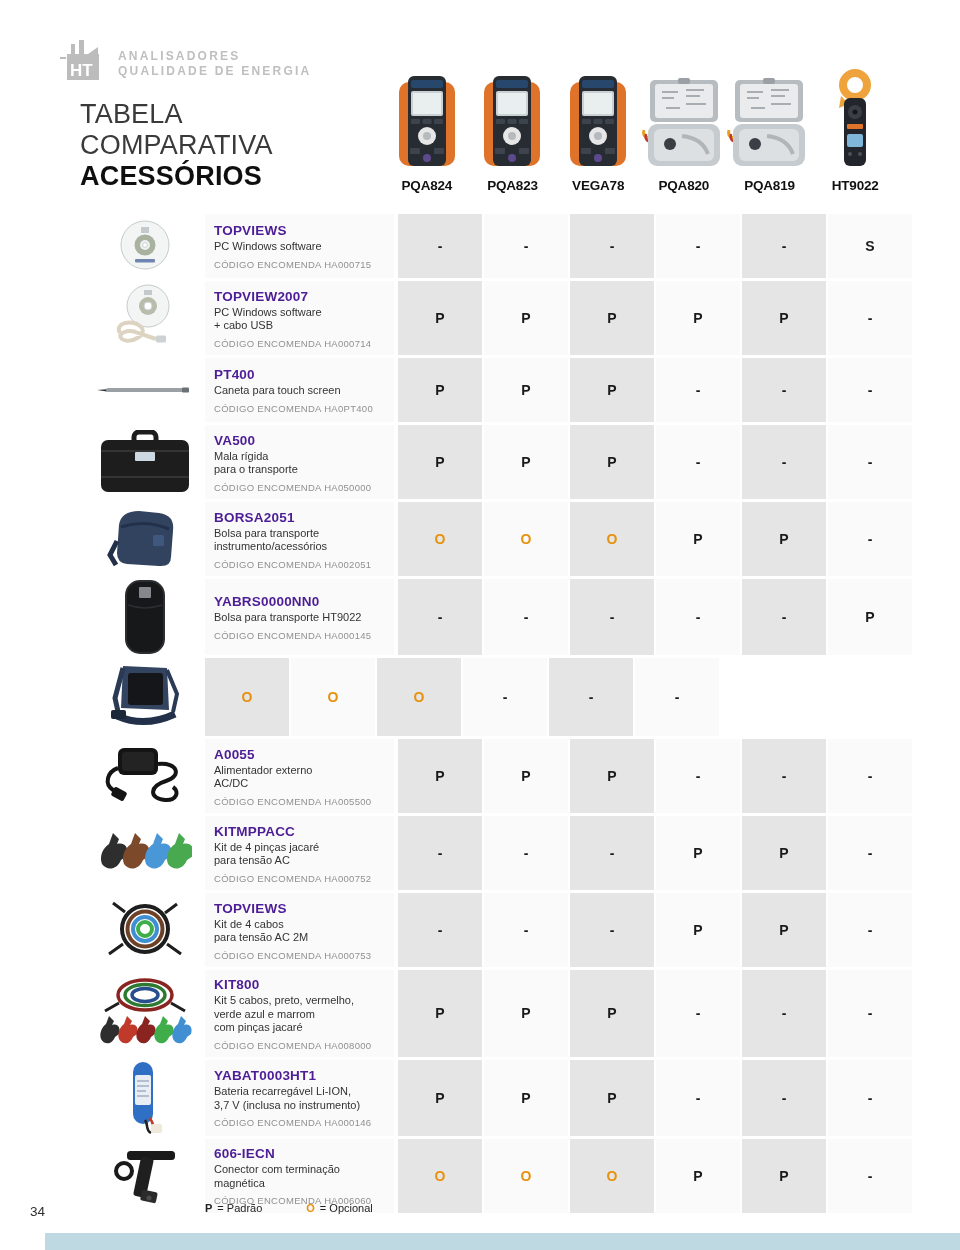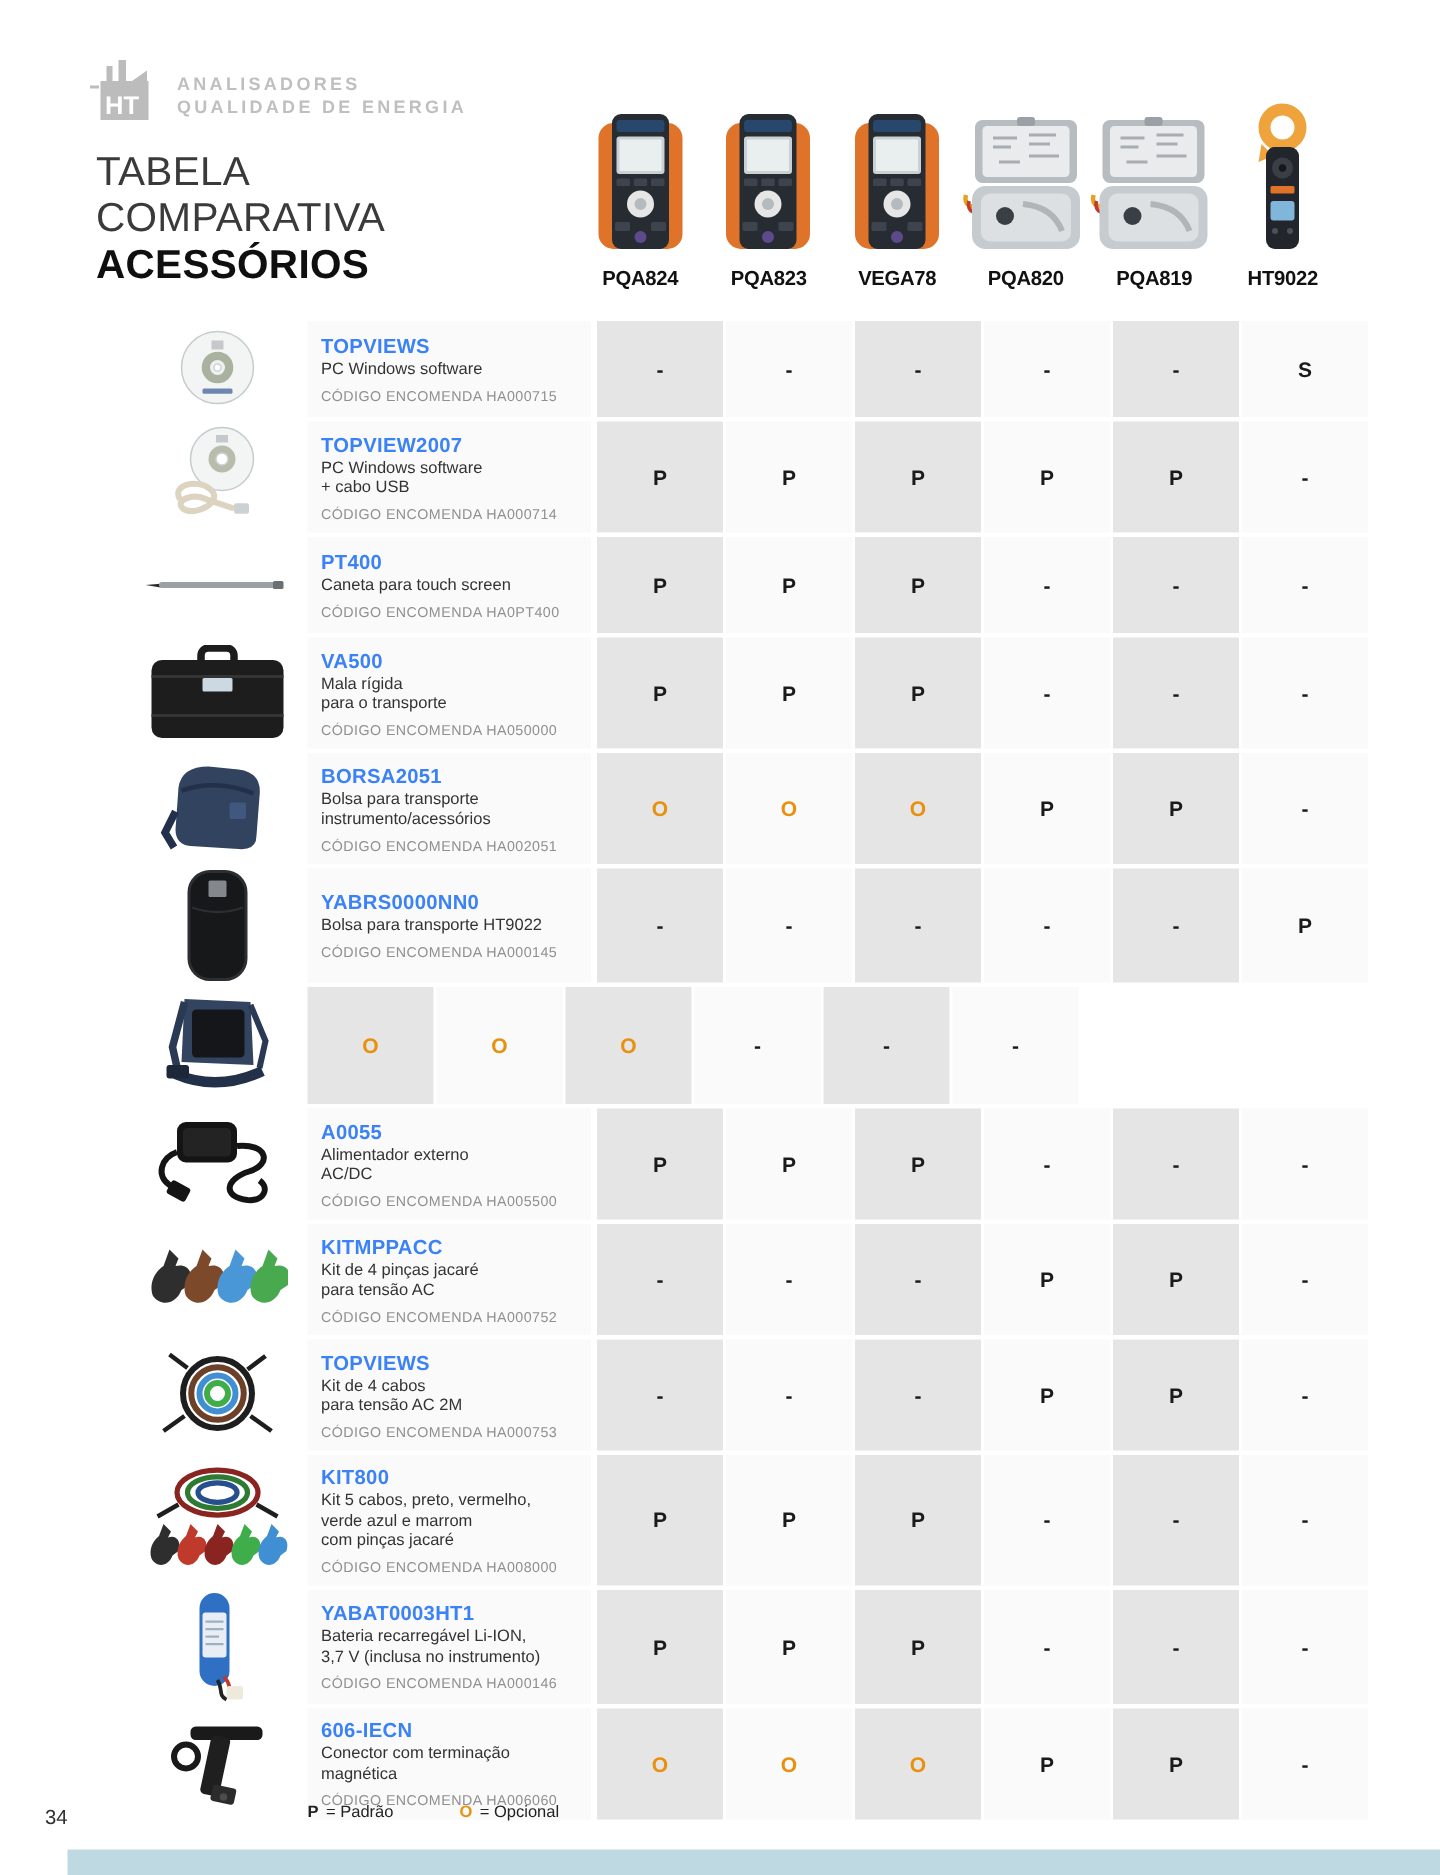--- a/index.html
+++ b/index.html
@@ -5,39 +5,39 @@
   html,body{margin:0;padding:0;background:#fff;}
   .page{position:relative;width:960px;height:1250px;background:#fff;overflow:hidden;
         font-family:"Liberation Sans",sans-serif;}
 
   
   .brand{position:absolute;left:58px;top:36px;display:flex;align-items:flex-start;}
   .brand-text{margin-left:10px;padding-top:13px;color:#bfbfbf;font-weight:bold;
               font-size:12px;letter-spacing:2.2px;line-height:15px;}
 
   
-  .title{position:absolute;left:64px;top:99px;color:#3a3a3a;font-size:27px;line-height:31px;letter-spacing:.2px;}
+  .title{position:absolute;left:80px;top:99px;color:#3a3a3a;font-size:27px;line-height:31px;letter-spacing:.2px;}
   .title .t3{font-weight:bold;color:#0f0f0f;}
 
   
   .products{position:absolute;left:384px;top:50px;width:514px;display:grid;
             grid-template-columns:repeat(6,1fr);}
   .prod-col{display:flex;flex-direction:column;align-items:center;}
   .prod-img{height:120px;display:flex;align-items:flex-end;justify-content:center;}
   .prod-label{padding-top:8px;font-weight:bold;font-size:13.5px;color:#111;letter-spacing:-.2px;}
 
   
   .acc-table{position:absolute;left:85px;top:214px;width:827px;}
   .row{display:flex;margin-bottom:3px;min-height:64px;}
   .row.lines-2{min-height:74px;}
   .row.lines-3{min-height:84px;}
   .img-cell{width:120px;display:flex;align-items:center;justify-content:center;flex:none;}
   .desc-cell{width:176px;flex:none;background:#fafafa;margin-right:4px;
              padding:7px 4px 6px 9px;display:flex;flex-direction:column;justify-content:center;}
-  .acc-name{font-weight:bold;font-size:13.5px;color:#3b82f6;letter-spacing:.2px;line-height:16px;}
+  .acc-name{font-weight:bold;font-size:13.5px;color:#4c1d95;letter-spacing:.2px;line-height:16px;}
   .acc-desc{font-size:11px;color:#333;line-height:13.5px;white-space:pre-line;margin-top:1px;}
   .acc-code{font-size:9.5px;color:#909090;letter-spacing:.3px;margin-top:5px;}
   .vals{width:514px;flex:none;display:grid;grid-template-columns:repeat(6,1fr);column-gap:2px;}
   .val{display:flex;align-items:center;justify-content:center;font-weight:bold;font-size:14px;color:#1a1a1a;}
   .col-gray{background:#e5e5e5;}
   .col-light{background:#fafafa;}
   .val.opt{color:#e8910f;}
 
   
   .legend{position:absolute;left:205px;top:1202px;font-size:11px;color:#222;display:flex;align-items:baseline;}

